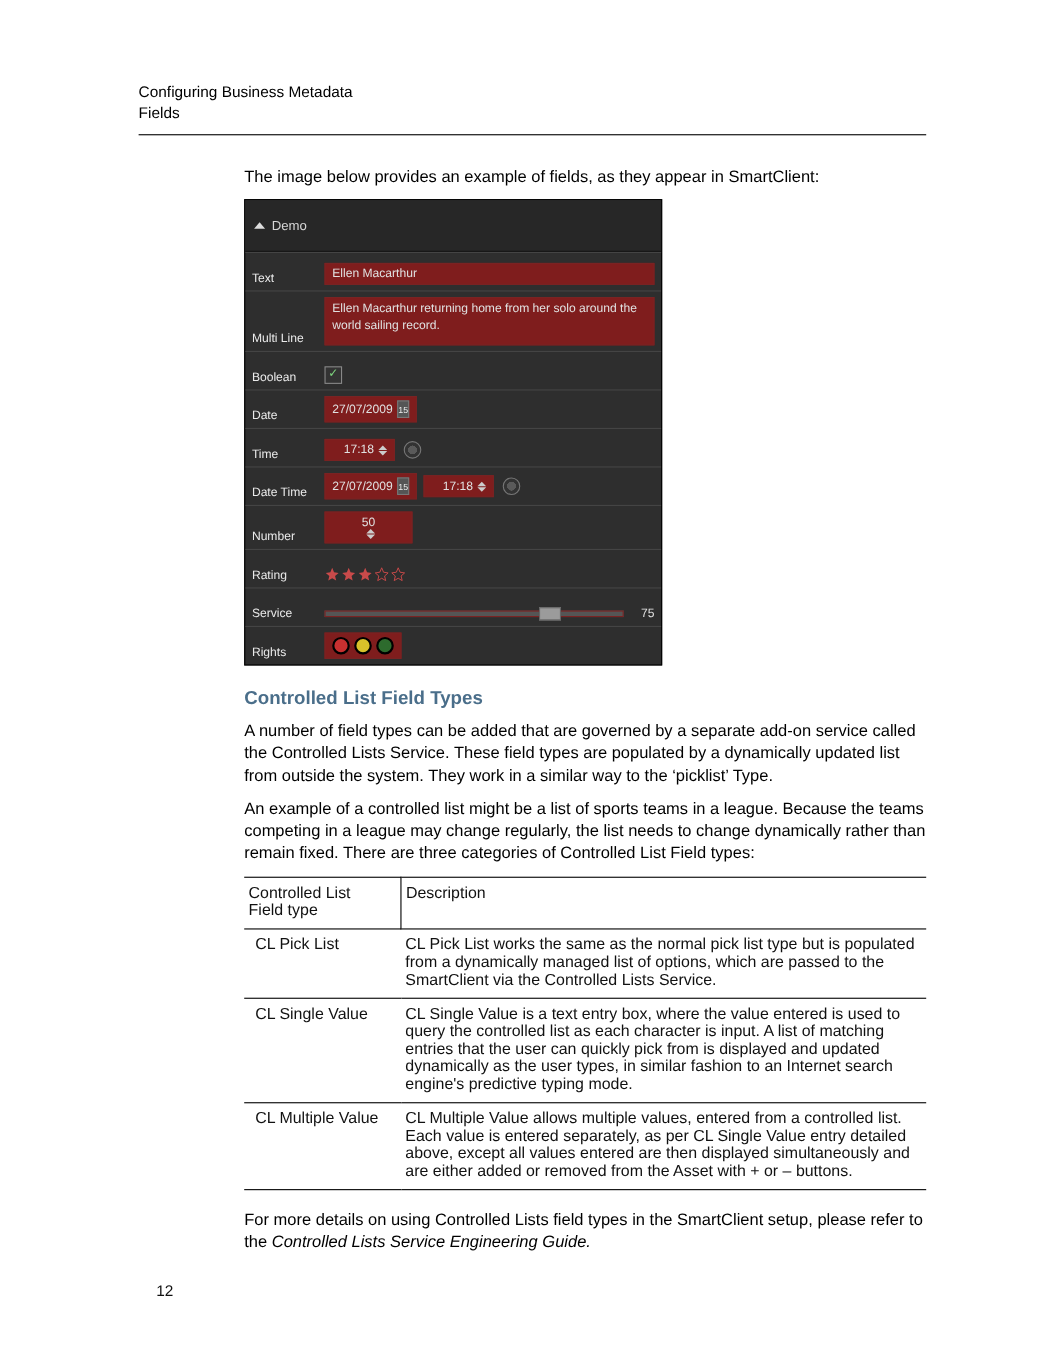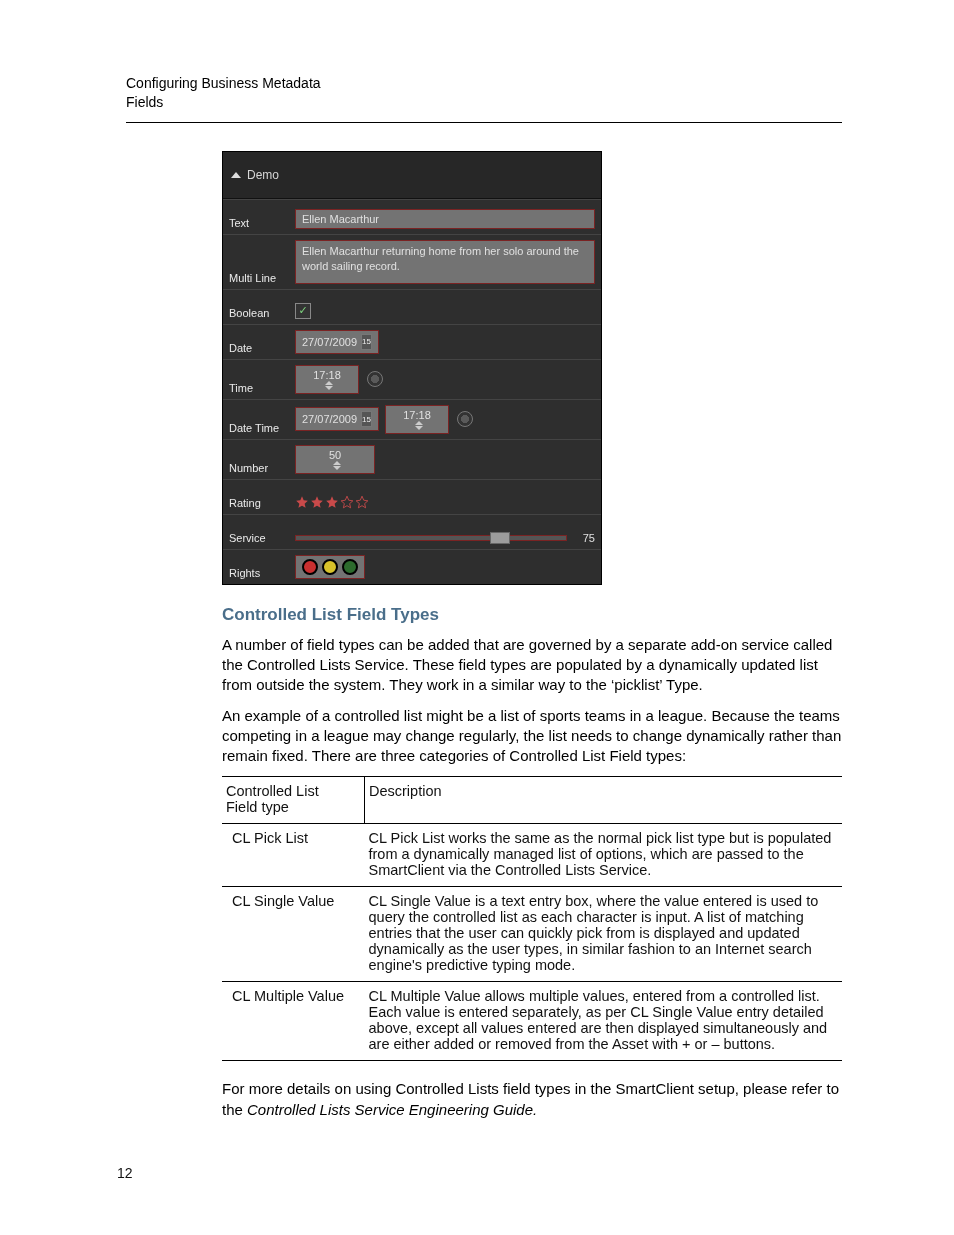--- a/index.html
+++ b/index.html
@@ -36,21 +36,21 @@
   }
   .section-title {
     font-size: 17px;
     font-weight: 700;
     color: #4a6e8a;
     margin: 20px 0 10px 0;
   }
   .italic { font-style: italic; }
   .page-number {
     position: absolute;
-    left: 117px;
+    left: 142px;
     bottom: 54px;
     font-size: 14px;
   }
 
   
   .figure {
     margin-top: 6px;
     margin-bottom: 18px;
   }
   .panel {
@@ -93,38 +93,38 @@
     padding-top: 4px;
   }
   .row-value {
     flex: 1;
     display: flex;
     align-items: center;
     gap: 6px;
     flex-wrap: wrap;
   }
   .field-box {
-    background: #737373;
+    background: #7f1d1d;
     border: 1px solid #7a2323;
     padding: 3px 6px;
     box-sizing: border-box;
     color: #e0e0e0;
     font-size: 11px;
     display: flex;
     align-items: center;
   }
   .field-box.full { flex: 1; }
   .multiline {
     flex-direction: column;
     align-items: flex-start;
     line-height: 1.35;
     height: 44px;
   }
   .date-box { justify-content: space-between; width: 84px; }
-  .time-box { justify-content: flex-end; width: 64px; flex-direction: column; }
+  .time-box { justify-content: flex-end; width: 64px; }
   .num-box  { justify-content: flex-end; width: 80px; flex-direction: column; }
   .cal-icon {
     display: inline-flex;
     align-items: center;
     justify-content: center;
     width: 14px; height: 14px;
     background: #555;
     color: #eee;
     font-size: 8px;
     border: 1px solid #777;
@@ -229,20 +229,21 @@
 
 <div class="page">
 
   <div class="page-header">
     <div>Configuring Business Metadata</div>
     <div>Fields</div>
   </div>
 
   <div class="content">
 
+    <p class="body-text">The image below provides an example of fields, as they appear in SmartClient:</p>
 
     <div class="figure">
       <div class="panel">
 
         <div class="panel-header">
           <span class="chevron-up"></span>
           <span>Demo</span>
         </div>
 
         <div class="panel-row">

